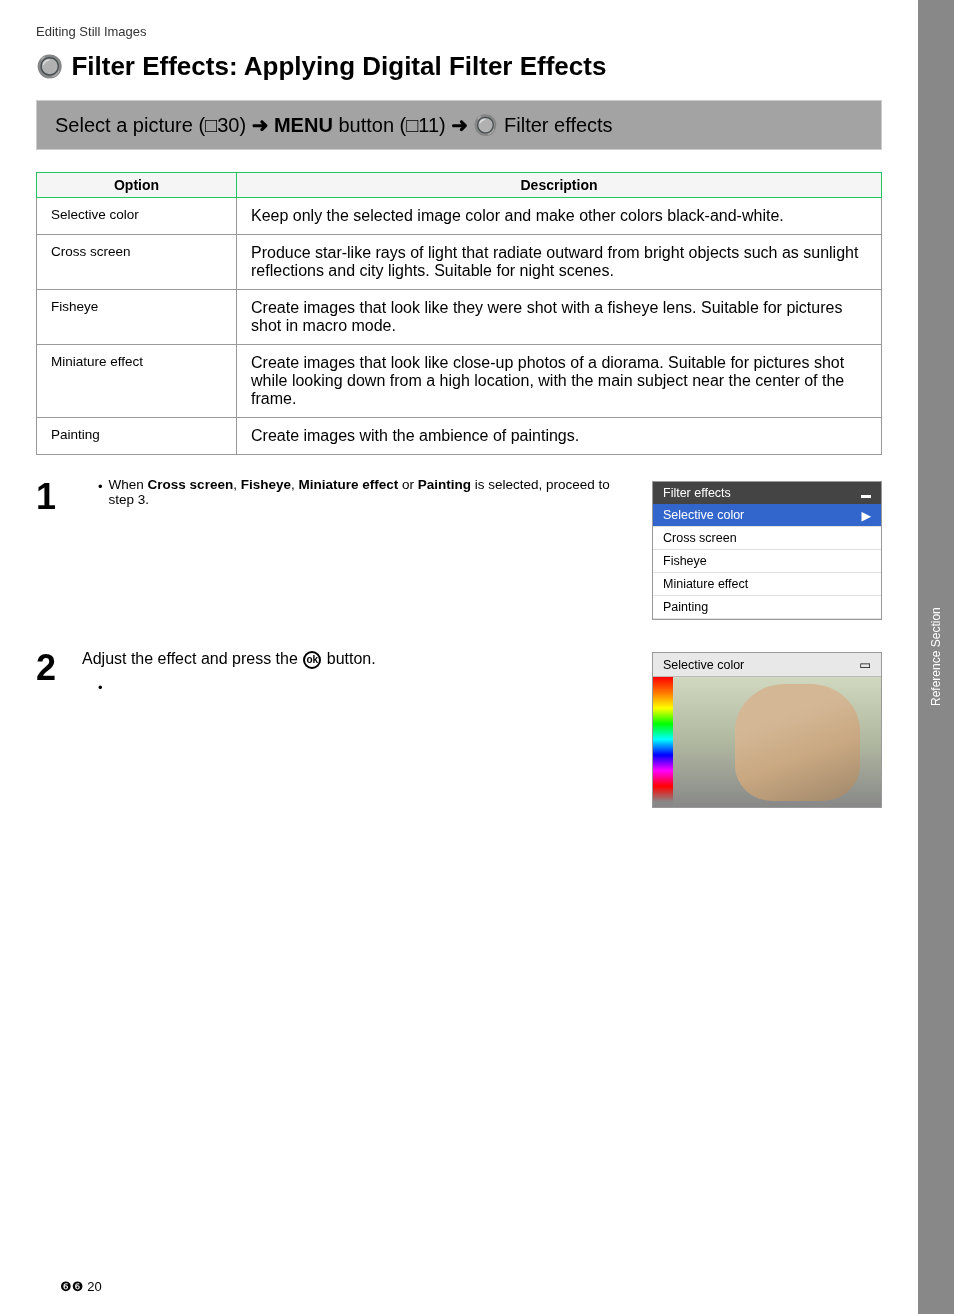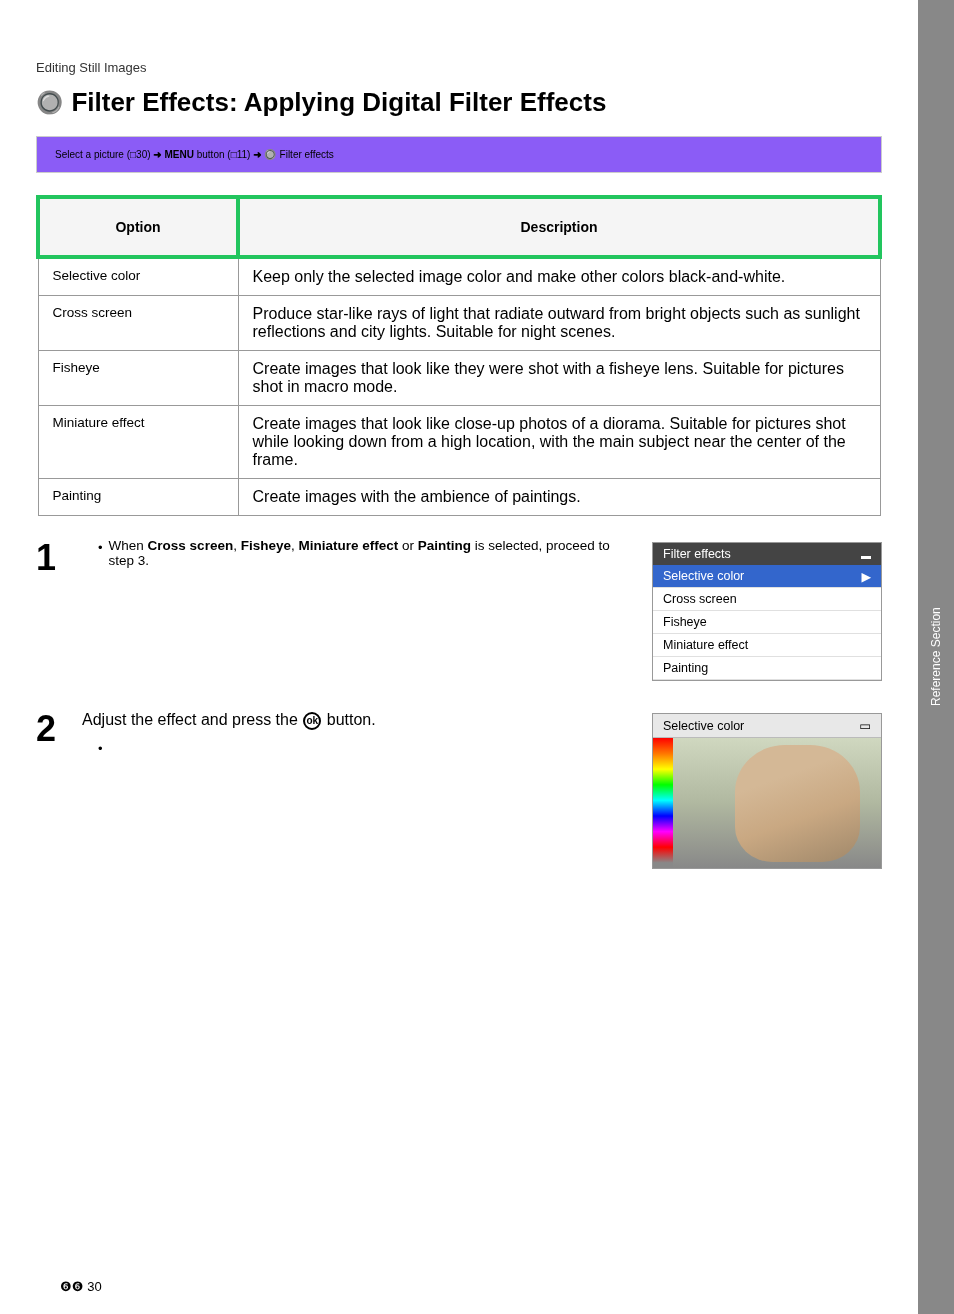--- a/index.html
+++ b/index.html
@@ -30,50 +30,49 @@
       flex-shrink: 0;
     }
     .main-content {
       flex: 1;
       padding: 24px 36px 36px 36px;
     }
     .breadcrumb {
       font-size: 13px;
       color: #333;
       margin-bottom: 12px;
-      margin-top: 36px;
     }
     .page-title {
       font-size: 26px;
       font-weight: bold;
       margin-bottom: 18px;
       display: flex;
       align-items: center;
       gap: 8px;
     }
     .title-icon {
       font-size: 22px;
       font-weight: bold;
     }
     .nav-box {
       border: 1px solid #ccc;
       padding: 12px 18px;
       margin-bottom: 22px;
-      font-size: 10px;
-      background: #8b5cf6;
+      font-size: 20px;
+      background: #a3a3a3;
     }
     
     .options-table {
       width: 100%;
       border-collapse: collapse;
       margin-bottom: 22px;
     }
     .options-table th {
-      border: 4px solid #22c55e;
-      padding: 20px 14px;
+      border: 1px solid #22c55e;
+      padding: 4px 14px;
       text-align: center;
       font-weight: bold;
       font-size: 14px;
       background: #f5f5f5;
     }
     .options-table td {
       border: 1px solid #999;
       padding: 9px 14px;
       vertical-align: top;
       font-size: 16px;
@@ -356,21 +355,21 @@
               </div>
             </div>
           </div>
         </div>
       </div>
 
     </div>
 
     <div class="page-footer">
       <span class="footer-icon">❻❻</span>
-      <span>30</span>
+      <span>20</span>
     </div>
 
   </div>
 
   <div class="sidebar">
     <span>Reference Section</span>
   </div>
 
 </div>
 

